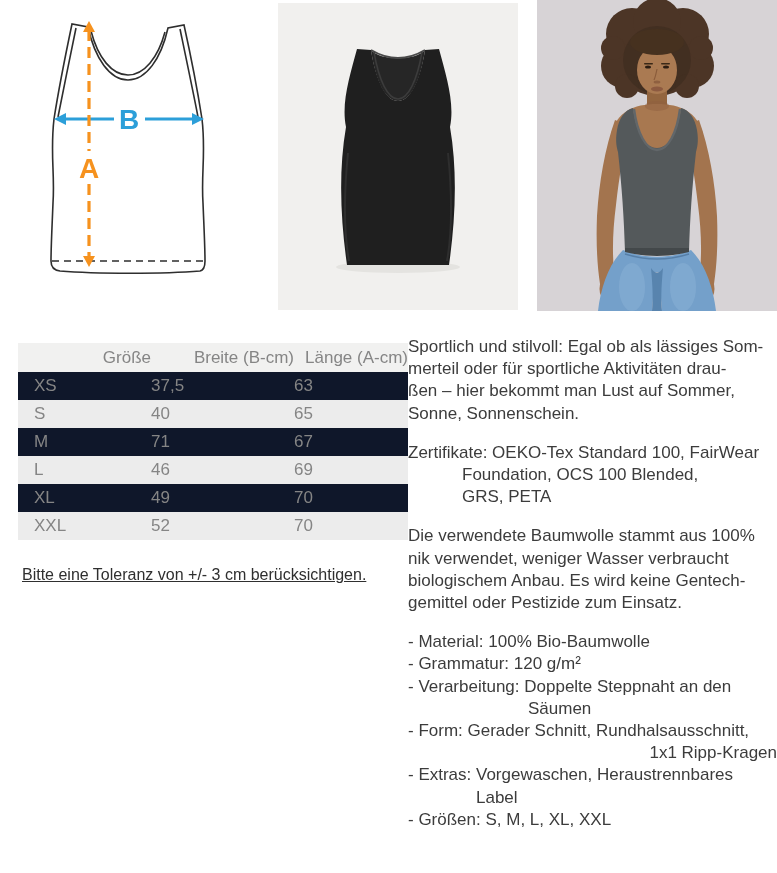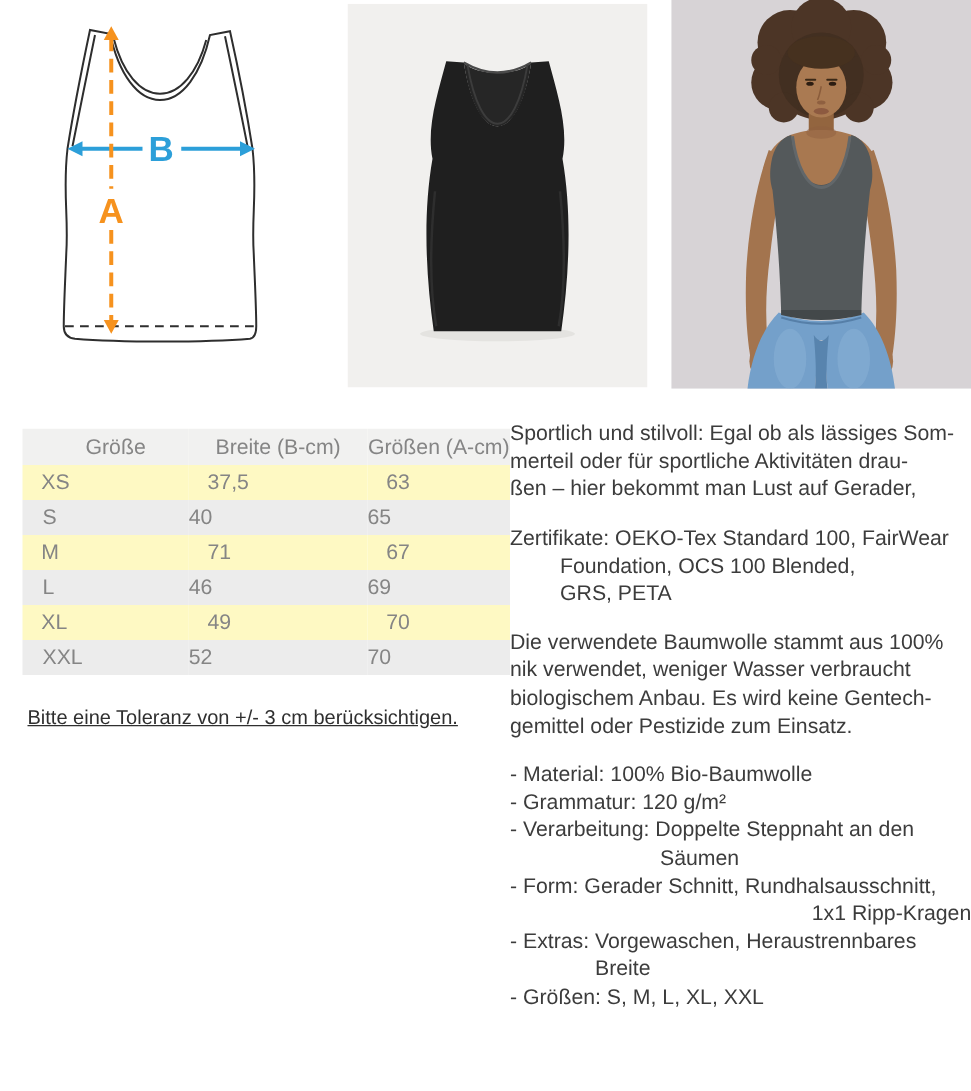--- a/index.html
+++ b/index.html
@@ -9,35 +9,35 @@
 
   
   .photo{display:block;}
   .diagram-box{left:35px;top:15px;width:190px;height:272px;}
   .product-box{left:278px;top:3px;width:240px;height:307px;}
   .model-box{left:537px;top:0px;width:240px;height:311px;}
 
   
   .size-table{left:18px;top:343px;width:374px;border-collapse:collapse;table-layout:fixed;
               font-size:17px;color:#858585;}
-  .size-table th{font-weight:400;text-align:center;background:#f1f1f0;height:29px;padding:0;}
+  .size-table th{font-weight:400;text-align:right;background:#f1f1f0;height:29px;padding:0;}
   .size-table td{height:28px;padding:0;}
-  .size-table tr.odd td{background:#fef9c3;padding-left:15px;}
+  .size-table tr.odd td{background:#0f172a;}
   .size-table tr.even td{background:#ececec;}
   .size-table .c1{width:117px;padding-left:16px;}
   .size-table .c2{width:143px;}
   .size-table .c3{width:114px;}
 
   .note{left:22px;top:566px;font-size:16px;color:#2f2f2f;text-decoration:underline;}
 
   
   .desc{left:408px;top:336px;width:369px;font-size:17px;line-height:22.2px;color:#3c3c3c;}
   .desc .para{margin:0 0 17px 0;}
   .desc .line{white-space:nowrap;}
-  .ind-cert{padding-left:40px;}
+  .ind-cert{padding-left:54px;}
   .ind-saeumen{padding-left:120px;}
   .ind-ripp{padding-left:62px;text-align:right;}
   .ind-label{padding-left:68px;}
 </style>
 </head>
 <body>
 
 <div class="stage">
 
   <svg class="abs photo diagram-box" viewBox="0 0 190 272">
@@ -136,21 +136,21 @@
       <path d="M97,109 C100,133 109,150 120,150 C131,150 140,133 143,109" stroke="#62676a" stroke-width="2.4" fill="none"></path>
       <path d="M88,248 L152,248 L152,252 Q120,260 88,252 Z" fill="#43484a"></path>
     </g>
   </svg>
 
   <table class="abs size-table">
     <thead>
       <tr>
         <th class="c1">Größe</th>
         <th class="c2">Breite (B-cm)</th>
-        <th class="c3">Größen (A-cm)</th>
+        <th class="c3">Länge (A-cm)</th>
       </tr>
     </thead>
     <tbody>
       <tr class="odd">
         <td class="c1">XS</td>
         <td class="c2">37,5</td>
         <td class="c3">63</td>
       </tr>
       <tr class="even">
         <td class="c1">S</td>
@@ -179,39 +179,40 @@
       </tr>
     </tbody>
   </table>
 
   <div class="abs note">Bitte eine Toleranz von +/- 3 cm berücksichtigen.</div>
 
   <div class="abs desc">
     <div class="para">
       <div class="line">Sportlich und stilvoll: Egal ob als lässiges Som-</div>
       <div class="line">merteil oder für sportliche Aktivitäten drau-</div>
-      <div class="line">ßen – hier bekommt man Lust auf Gerader,</div>
+      <div class="line">ßen – hier bekommt man Lust auf Sommer,</div>
+      <div class="line">Sonne, Sonnenschein.</div>
     </div>
     <div class="para">
       <div class="line">Zertifikate: OEKO-Tex Standard 100, FairWear</div>
       <div class="line ind-cert">Foundation, OCS 100 Blended,</div>
       <div class="line ind-cert">GRS, PETA</div>
     </div>
     <div class="para">
       <div class="line">Die verwendete Baumwolle stammt aus 100%</div>
       <div class="line">nik verwendet, weniger Wasser verbraucht</div>
       <div class="line">biologischem Anbau. Es wird keine Gentech-</div>
       <div class="line">gemittel oder Pestizide zum Einsatz.</div>
     </div>
     <div class="para">
       <div class="line">- Material: 100% Bio-Baumwolle</div>
       <div class="line">- Grammatur: 120 g/m²</div>
       <div class="line">- Verarbeitung: Doppelte Steppnaht an den</div>
       <div class="line ind-saeumen">Säumen</div>
       <div class="line">- Form: Gerader Schnitt, Rundhalsausschnitt,</div>
       <div class="line ind-ripp">1x1 Ripp-Kragen</div>
       <div class="line">- Extras: Vorgewaschen, Heraustrennbares</div>
-      <div class="line ind-label">Breite</div>
+      <div class="line ind-label">Label</div>
       <div class="line">- Größen: S, M, L, XL, XXL</div>
     </div>
   </div>
 
 </div>
 
 </body></html>

